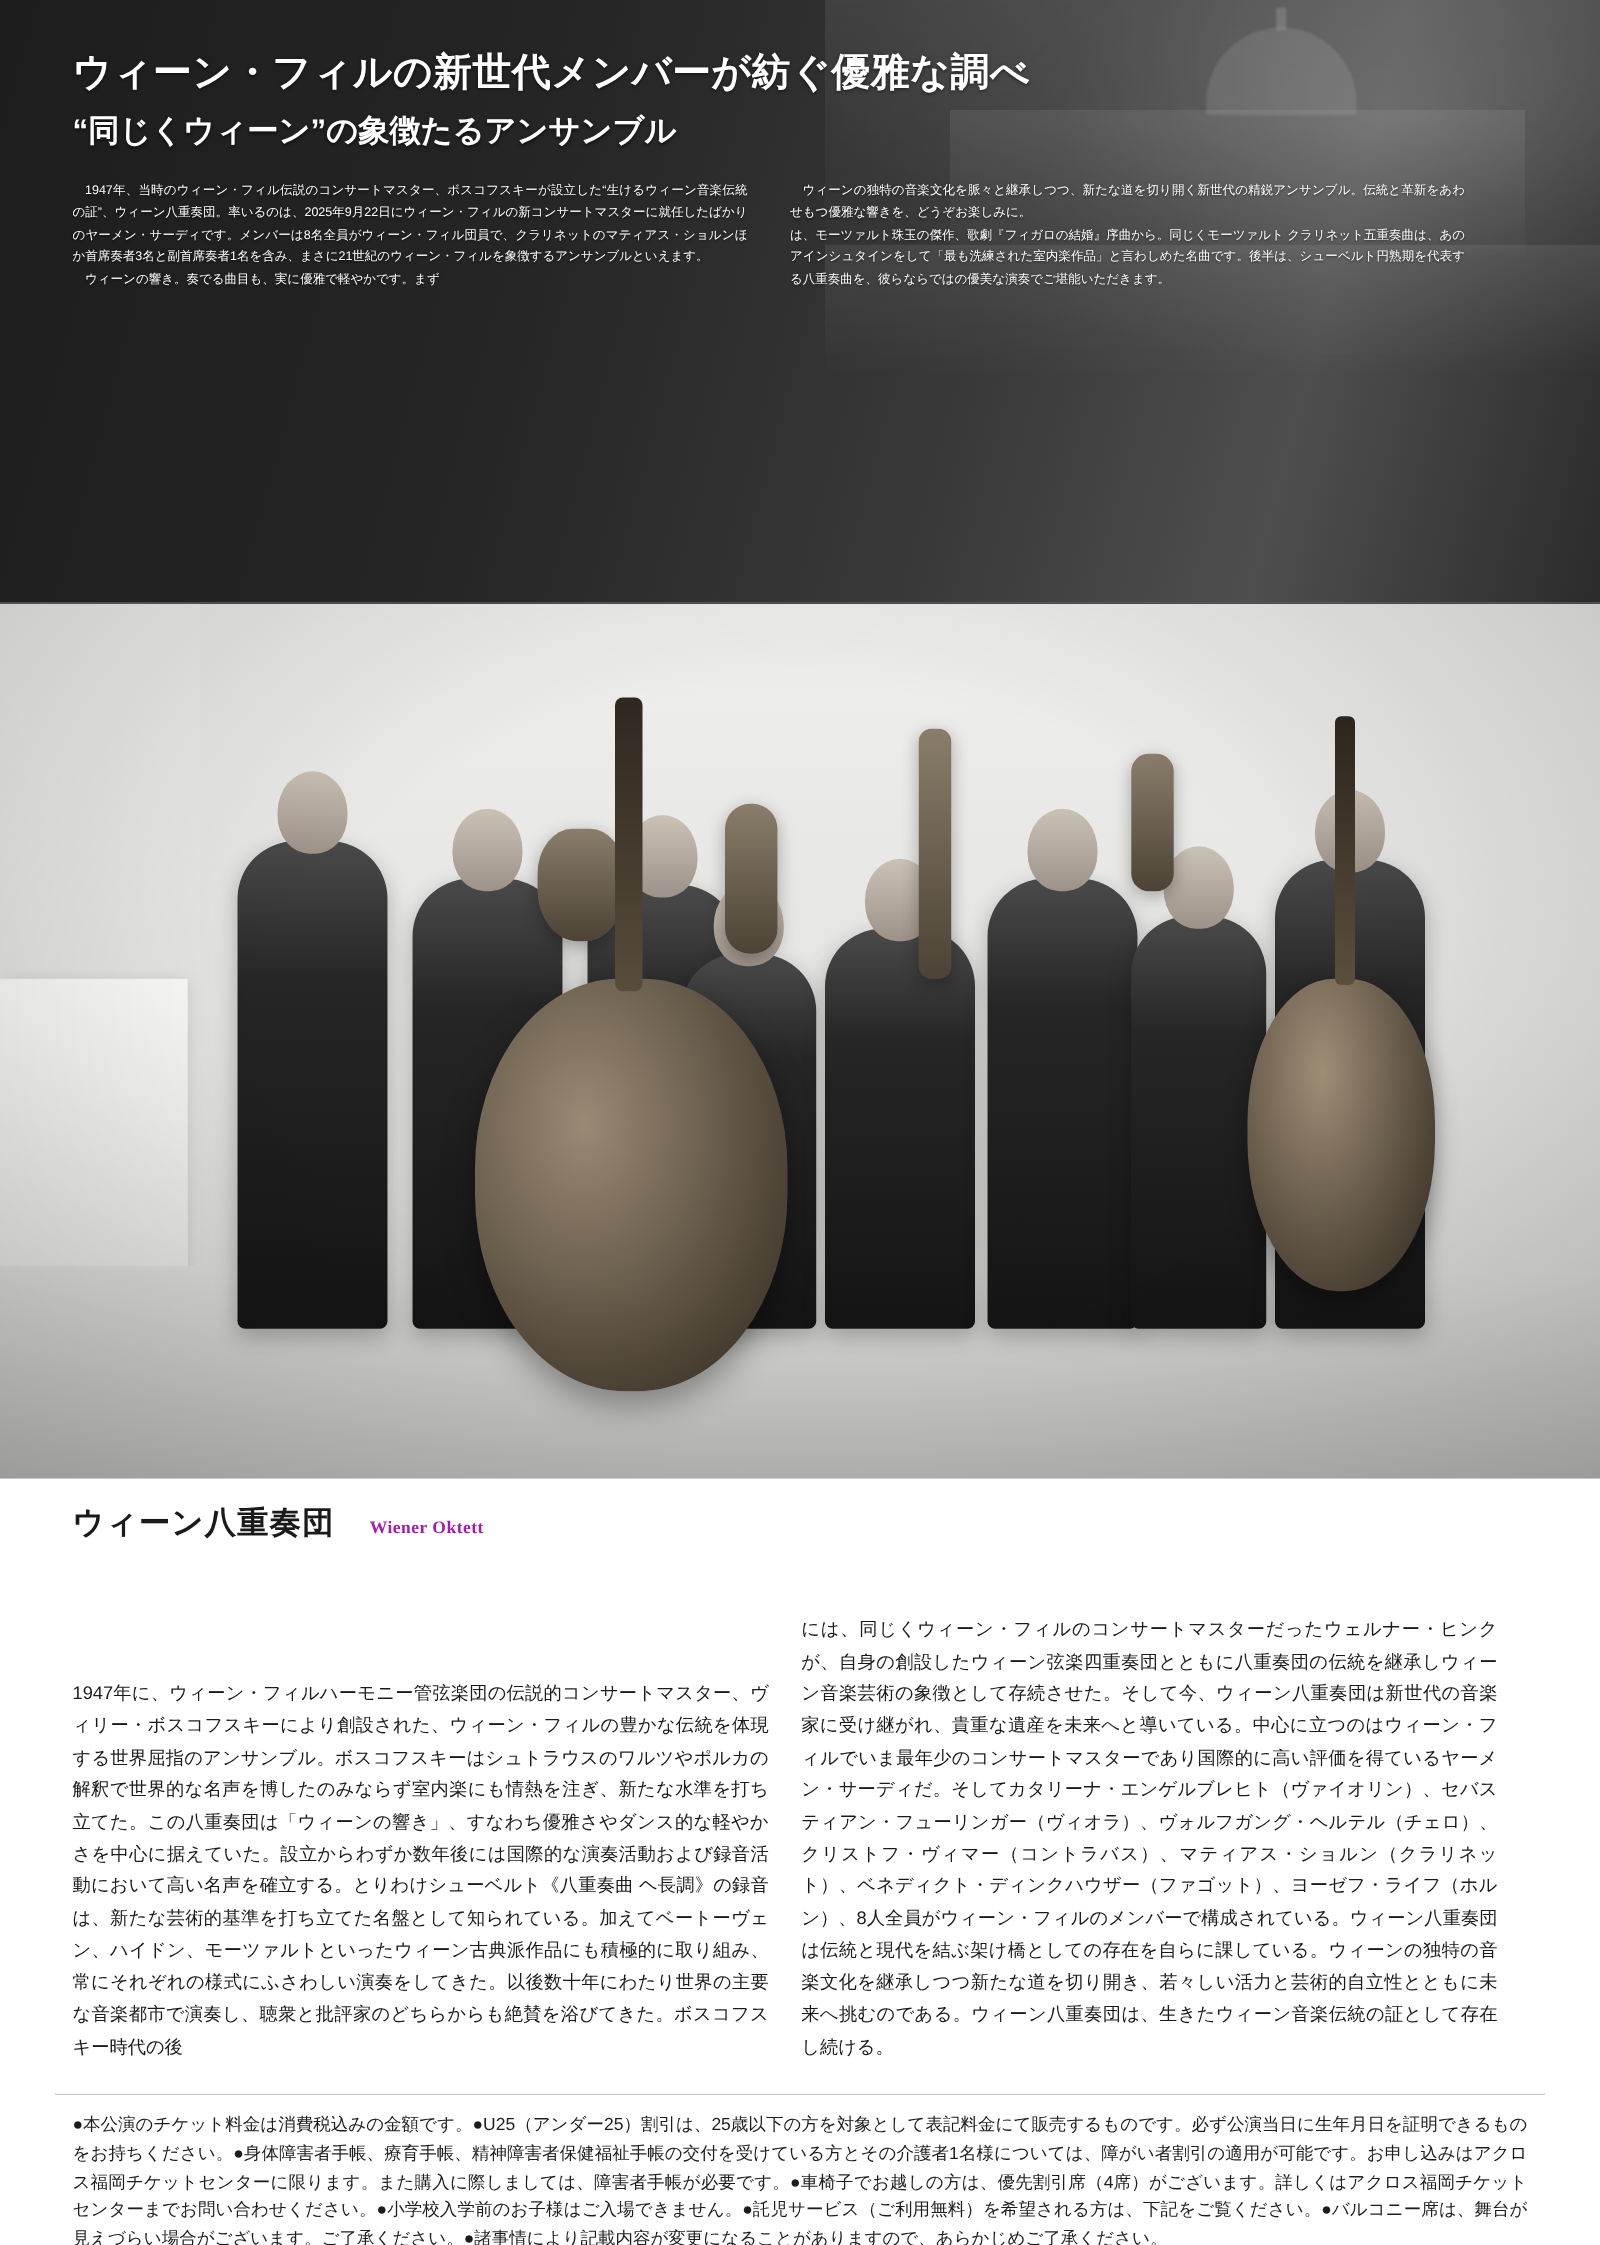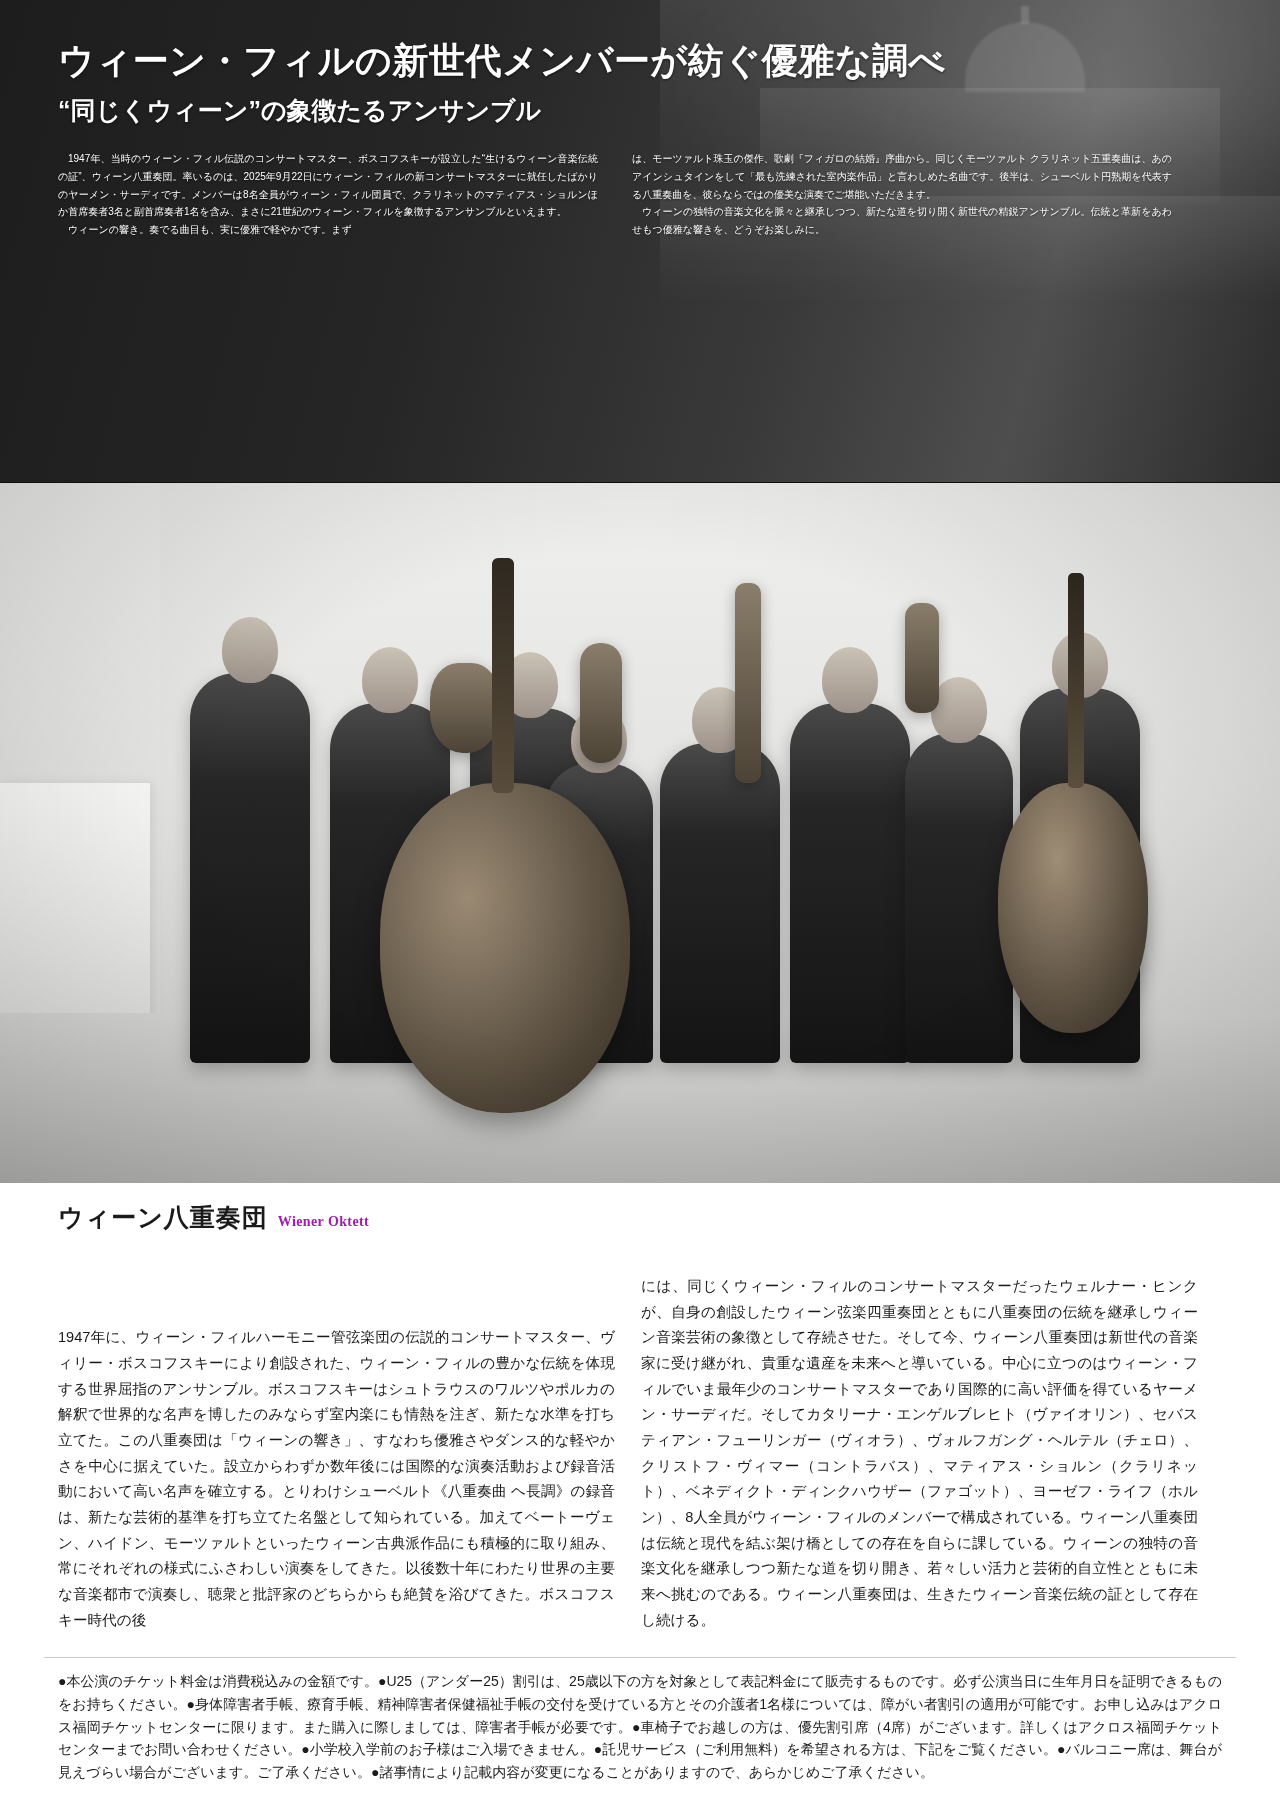--- a/index.html
+++ b/index.html
@@ -77,21 +77,21 @@
     width: 620px;
     height: 110px;
     background: linear-gradient(180deg, rgba(255,255,255,0.09), rgba(0,0,0,0));
   }
   .hero-inner {
     position: relative;
     padding: 40px 44px 0 58px;
     z-index: 2;
   }
   .headline {
-    font-size: 36px;
+    font-size: 31px;
     font-weight: bold;
     letter-spacing: .5px;
     line-height: 1.18;
     margin: 0 0 12px 0;
     text-shadow: 0 1px 3px rgba(0,0,0,.6);
   }
   .subhead {
     font-size: 25px;
     font-weight: bold;
     line-height: 1.34;
@@ -211,22 +211,22 @@
 
   
   .profile {
     position: relative;
     padding: 18px 58px 10px 58px;
     background: #ffffff;
   }
   .profile-title-row {
     display: flex;
     align-items: baseline;
-    gap: 10px;
-    margin-bottom: 10px;
+    gap: 28px;
+    margin-bottom: 28px;
   }
   .profile-title {
     font-size: 25px;
     font-weight: bold;
     letter-spacing: 1px;
   }
   .profile-title-en {
     font-size: 14px;
     font-weight: bold;
     font-family: "Liberation Serif", serif;
@@ -303,22 +303,22 @@
     <div class="hero-inner">
       <h1 class="headline">ウィーン・フィルの新世代メンバーが紡ぐ優雅な調べ</h1>
       <div class="subhead em">“同じくウィーン”の象徴たるアンサンブル</div>
 
       <div class="hero-cols">
         <div class="hero-col">
           <p>1947年、当時のウィーン・フィル伝説のコンサートマスター、ボスコフスキーが設立した“生けるウィーン音楽伝統の証”、ウィーン八重奏団。率いるのは、2025年9月22日にウィーン・フィルの新コンサートマスターに就任したばかりのヤーメン・サーディです。メンバーは8名全員がウィーン・フィル団員で、クラリネットのマティアス・ショルンほか首席奏者3名と副首席奏者1名を含み、まさに21世紀のウィーン・フィルを象徴するアンサンブルといえます。</p>
           <p>ウィーンの響き。奏でる曲目も、実に優雅で軽やかです。まず</p>
         </div>
         <div class="hero-col">
+          <p>ウィーンの独特の音楽文化を脈々と継承しつつ、新たな道を切り開く新世代の精鋭アンサンブル。伝統と革新をあわせもつ優雅な響きを、どうぞお楽しみに。</p>
           <p style="text-indent:0">は、モーツァルト珠玉の傑作、歌劇『フィガロの結婚』序曲から。同じくモーツァルト クラリネット五重奏曲は、あのアインシュタインをして「最も洗練された室内楽作品」と言わしめた名曲です。後半は、シューベルト円熟期を代表する八重奏曲を、彼らならではの優美な演奏でご堪能いただきます。</p>
-          <p>ウィーンの独特の音楽文化を脈々と継承しつつ、新たな道を切り開く新世代の精鋭アンサンブル。伝統と革新をあわせもつ優雅な響きを、どうぞお楽しみに。</p>
         </div>
       </div>
     </div>
   </div>
 
   <div class="photo">
     <div class="wallpanel"></div>
     <div class="ledge"></div>
     <div class="floor"></div>
 

